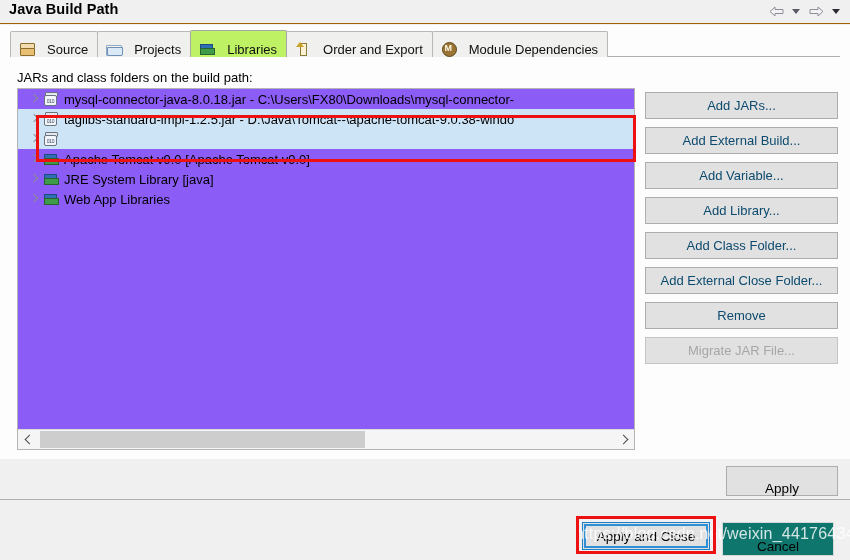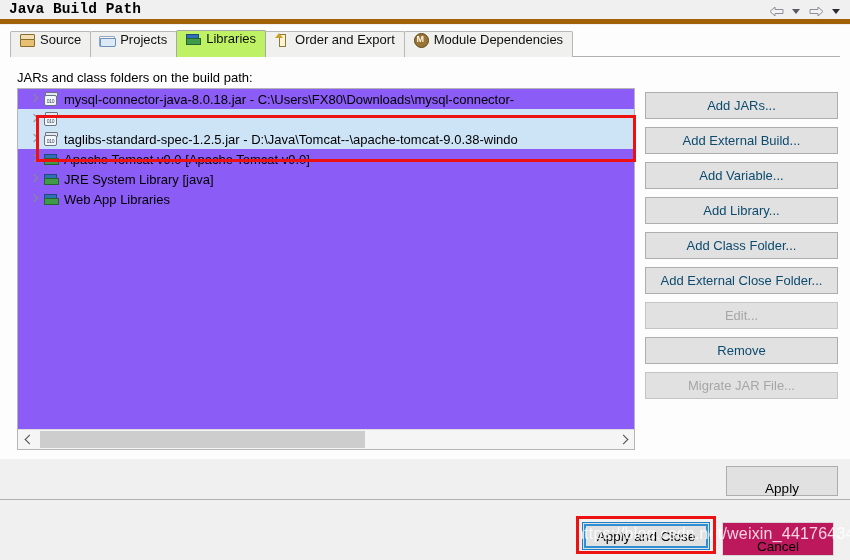--- a/index.html
+++ b/index.html
@@ -16,23 +16,22 @@
     overflow: hidden;
     position: relative;
   }
 
   
   #title-bar {
     position: absolute;
     left: 0; top: 0;
     width: 850px; height: 24px;
     background: #f0f0f0;
-    border-bottom: 5px solid #a16207;
-    box-sizing: border-box;
-    font-family: Liberation Mono, monospace;
+    border-bottom: 1px solid #a16207;
+    box-sizing: border-box;
   }
   #page-title {
     position: absolute;
     left: 9px; top: 1px;
     font-size: 14.5px;
     font-weight: bold;
     letter-spacing: 0.1px;
     color: #000;
   }
   #nav-icons {
@@ -80,22 +79,22 @@
     content: "";
     position: absolute;
     left: 0; right: 0; bottom: 0;
     height: 1px;
     background: #b0b0b0;
   }
   .tab {
     position: relative;
     height: 26px;
     display: flex;
-    align-items: flex-start;
-    gap: 5px;
+    align-items: flex-end;
+    gap: 12px;
     padding: 0 9px 0 8px;
     box-sizing: border-box;
     background: #f0f0ee;
     border: 1px solid #b8b8b8;
     border-bottom: none;
     border-top-left-radius: 2px;
     border-top-right-radius: 2px;
     margin-right: -1px;
     font-size: 13px;
     color: #101010;
@@ -406,21 +405,21 @@
     outline-offset: -4px;
     font-family: "Liberation Sans", sans-serif;
     font-size: 13.5px;
     color: #000;
     padding: 0;
   }
   #cancel-button {
     position: absolute;
     left: 722px; top: 22px;
     width: 112px; height: 28px;
-    background: #be185d;
+    background: #0f766e;
     border: 1px solid #d6d6d6;
     font-family: "Liberation Sans", sans-serif;
     font-size: 13.5px;
     color: #000;
     padding: 16px;
   }
 
   
   .annot {
     position: absolute;
@@ -503,26 +502,26 @@
 
       <div class="tree-row">
         <span class="twisty"></span>
         <span class="row-icon icon-jar"></span>
         <span class="row-text">mysql-connector-java-8.0.18.jar - C:\Users\FX80\Downloads\mysql-connector-</span>
       </div>
 
       <div class="tree-row selected">
         <span class="twisty"></span>
         <span class="row-icon icon-jar"></span>
+        <span class="row-text">taglibs-standard-impl-1.2.5.jar - D:\Java\Tomcat--\apache-tomcat-9.0.38-windo</span>
       </div>
 
       <div class="tree-row selected">
         <span class="twisty"></span>
         <span class="row-icon icon-jar"></span>
-        <span class="row-text">taglibs-standard-spec-1.2.5.jar - D:\Java\Tomcat--\apache-tomcat-9.0.38-windo</span>
       </div>
 
       <div class="tree-row">
         <span class="twisty"></span>
         <span class="row-icon icon-lib"></span>
         <span class="row-text">Apache Tomcat v9.0 [Apache Tomcat v9.0]</span>
       </div>
 
 
       <div class="tree-row">
@@ -552,21 +551,20 @@
     </div>
   </div>
 
   <div id="side-buttons">
     <button class="side-btn">Add JARs...</button>
     <button class="side-btn">Add External Build...</button>
     <button class="side-btn">Add Variable...</button>
     <button class="side-btn">Add Library...</button>
     <button class="side-btn">Add Class Folder...</button>
     <button class="side-btn">Add External Close Folder...</button>
-    <button class="side-btn disabled gap">Edit...</button>
     <button class="side-btn">Remove</button>
     <button class="side-btn disabled gap">Migrate JAR File...</button>
   </div>
 
 </div>
 
 <div id="apply-row">
   <button id="apply-button">Apply</button>
 </div>
 

